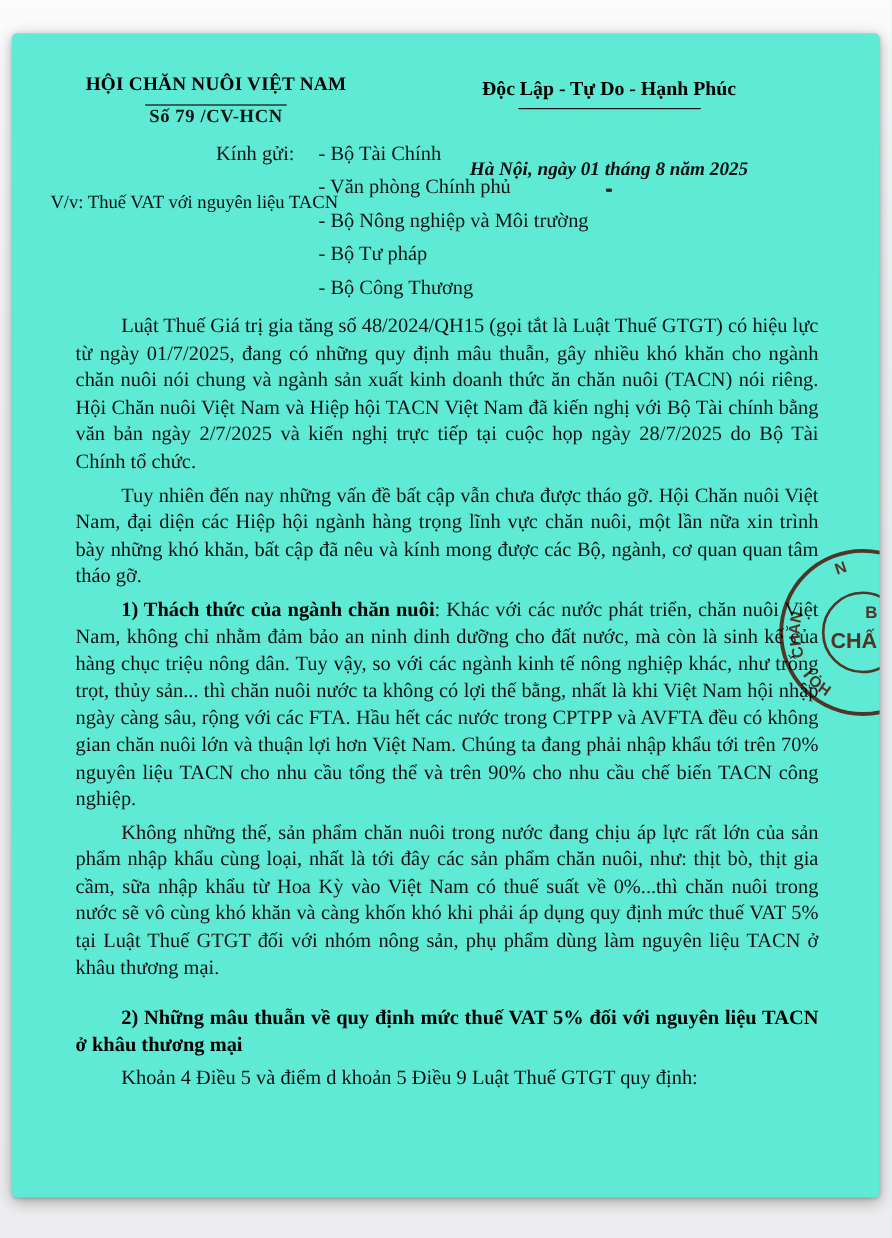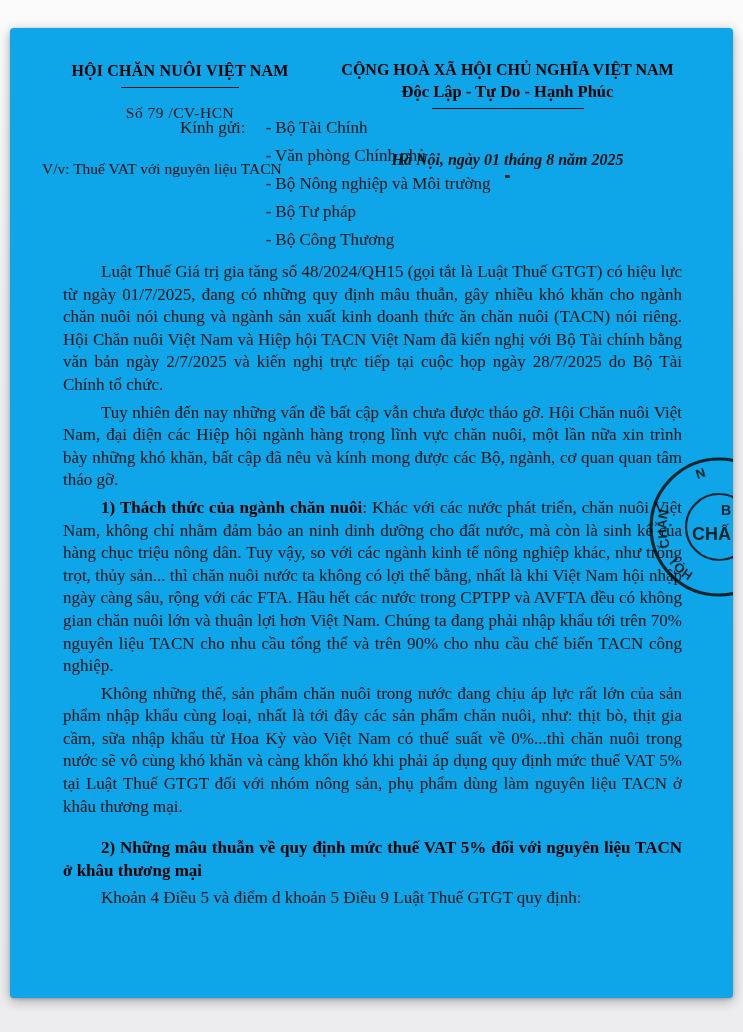--- a/index.html
+++ b/index.html
@@ -5,33 +5,33 @@
   html,body { margin:0; padding:0; }
   body {
     width:743px; height:1032px;
     background: linear-gradient(180deg,#fbfbfc 0%, #f1f1f3 30%, #ededef 100%);
     font-family:"Liberation Serif","DejaVu Serif",serif;
     position:relative; overflow:hidden;
   }
   .page {
     position:absolute; left:10px; top:28px;
     width:723px; height:970px;
-    background:#0ea5e9;
+    background:#5eead4;
     border-radius:4px;
     box-shadow:0 3px 12px rgba(0,0,0,.30), 0 1px 3px rgba(0,0,0,.18);
     overflow:hidden;
     color:#141414;
   }
   
   .header-left {
     position:absolute; left:30px; top:34px; width:280px; text-align:center;
   }
   .org-name { font-weight:bold; font-size:16px; letter-spacing:.2px; color:#000; }
   .org-underline { width:118px; height:0; border-top:1.6px solid #111; margin:7px auto 0; }
-  .doc-number { font-size:15.5px; margin-top:16px; letter-spacing:.5px; }
+  .doc-number { font-size:15.5px; margin-top:1px; letter-spacing:.5px;font-weight:bold; }
   .subject {
     position:absolute; left:32px; top:132px; font-size:15.5px; color:#101010;
   }
   .header-right {
     position:absolute; left:325px; top:33px; width:345px; text-align:center;
   }
   .national-title { font-weight:bold; font-size:16px; color:#000; }
   .motto { font-weight:bold; font-size:16.5px; margin-top:3px; color:#000; }
   .motto-underline { width:152px; height:0; border-top:1.6px solid #111; margin:6px auto 0; }
   .place-date { font-style:italic; font-weight:bold; font-size:16px; margin-top:42px; color:#101010; }
@@ -66,21 +66,20 @@
 <div class="page">
 
   <div class="header-left">
     <div class="org-name">HỘI CHĂN NUÔI VIỆT NAM</div>
     <div class="org-underline"></div>
     <div class="doc-number">Số  79  /CV-HCN</div>
   </div>
   <div class="subject">V/v: Thuế VAT với nguyên liệu TACN</div>
 
   <div class="header-right">
-    <div class="national-title">CỘNG HOÀ XÃ HỘI CHỦ NGHĨA VIỆT NAM</div>
     <div class="motto">Độc Lập - Tự Do - Hạnh Phúc</div>
     <div class="motto-underline"></div>
     <div class="place-date">Hà Nội, ngày 01  tháng 8 năm 2025</div>
     <div class="date-mark"></div>
   </div>
 
   <div class="content">
 
     <div class="recipients">
       <span class="recipients-label">Kính gửi:</span>

